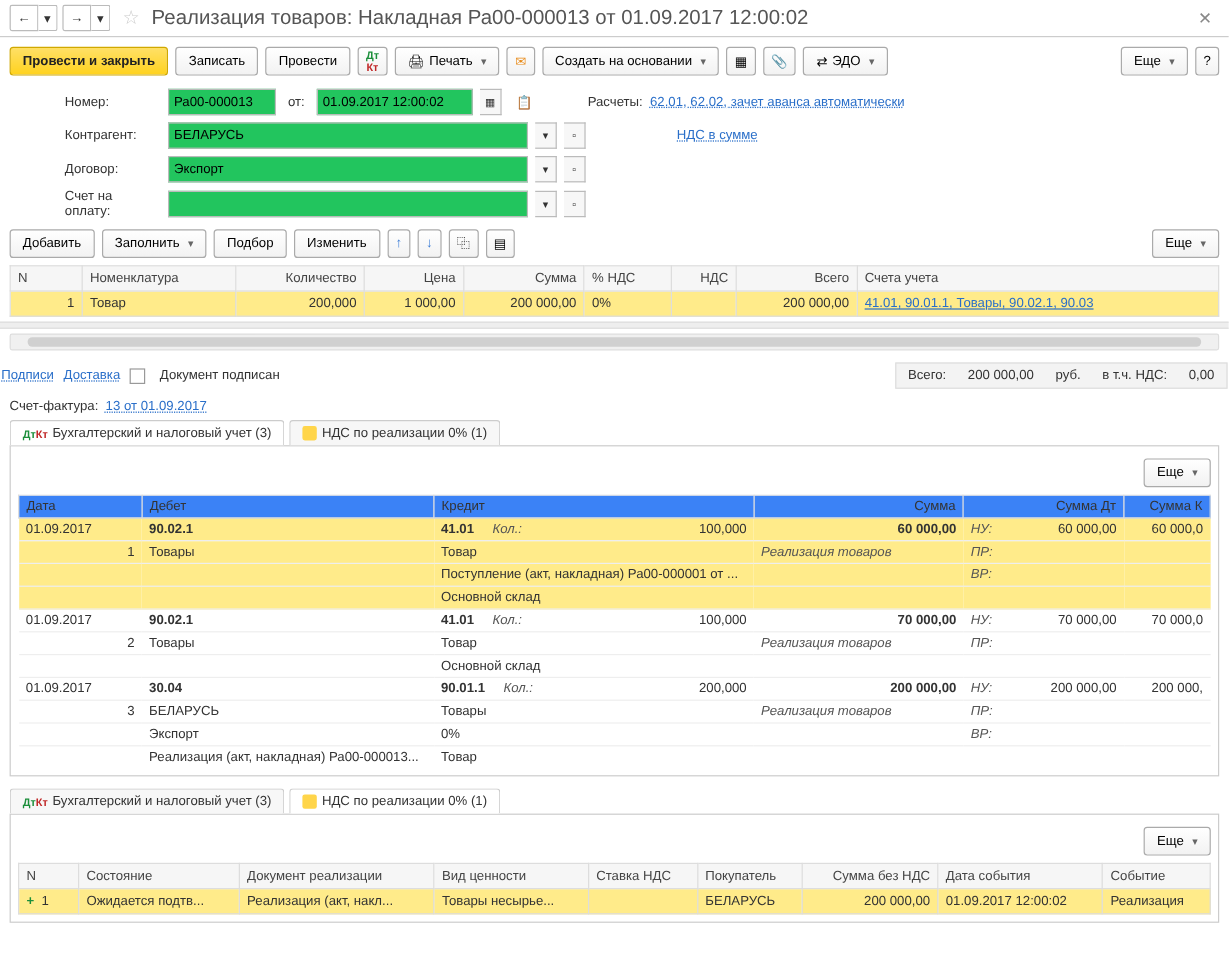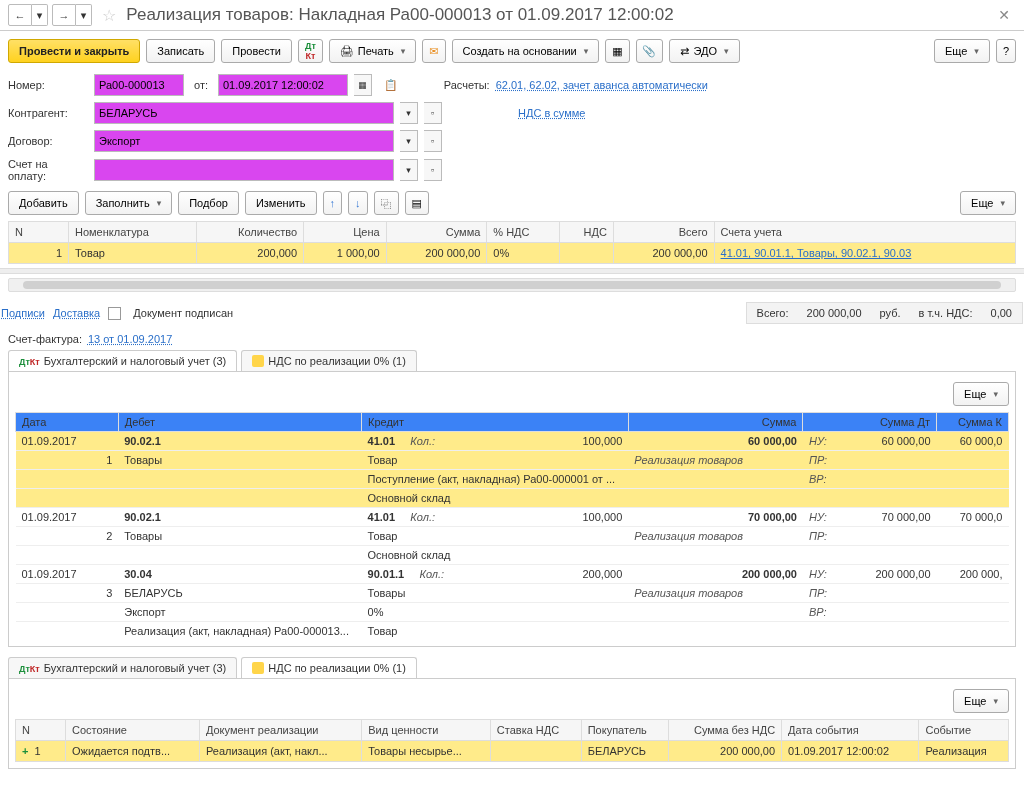--- a/index.html
+++ b/index.html
@@ -12,22 +12,22 @@
   .star { color:#ccc; font-size:16px; margin:0 6px; }
   .title { font-size:17px; color:#555; flex:1; }
   .close-x { color:#888; font-size:14px; cursor:pointer; padding:0 6px;}
   .toolbar { display:flex; align-items:center; gap:6px; padding:8px; flex-wrap:wrap; }
   .btn { border:1px solid #aaa; background:linear-gradient(#fff,#f2f2f2); padding:4px 10px; border-radius:3px; cursor:pointer; font-size:11px; display:inline-flex; align-items:center; gap:4px; height:24px;}
   .btn.primary { background:linear-gradient(#ffe066,#ffd21f); border-color:#d0a800; font-weight:bold; color:#222;}
   .btn.icon-only { padding:4px 6px; }
   .dd::after{content:"▾"; font-size:9px; margin-left:3px; color:#666;}
   .sp { flex:1; }
   .form-row { display:flex; align-items:center; padding:3px 8px; gap:6px; font-size:11px;}
-  .form-row label { width:80px; color:#333;}
-  .input { border:1px solid #bbb; background:#d946ef; padding:2px 4px; height:22px; font-size:11px; }
+  .form-row label { width:80px; color:#333;margin-left:46px;}
+  .input { border:1px solid #bbb; background:#22c55e; padding:2px 4px; height:22px; font-size:11px; }
   .select-handle { border:1px solid #bbb; border-left:none; width:18px; height:22px; display:inline-flex;align-items:center;justify-content:center;font-size:9px;cursor:pointer;background:#f7f7f7;}
   .link { color:#2a6fc9; text-decoration:underline dotted; cursor:pointer;}
   .section-toolbar{display:flex;align-items:center;gap:6px;padding:6px 8px;}
   table { border-collapse:collapse; width:100%; font-size:11px;}
   th,td{ border:1px solid #ddd; padding:4px 6px; text-align:left; white-space:nowrap;}
   th{ background:#f6f6f6; font-weight:normal; color:#444;}
   tr.sel td{ background:#ffeb8a;}
   .acct-link{color:#2a6fc9;text-decoration:underline;cursor:pointer;}
   .scrollbar{height:14px;background:#f0f0f0;border:1px solid #ddd;margin:4px 8px;position:relative;border-radius:2px;}
   .scrollbar::before{content:"";position:absolute;left:14px;right:14px;top:2px;bottom:2px;background:#d0d0d0;border-radius:6px;}

